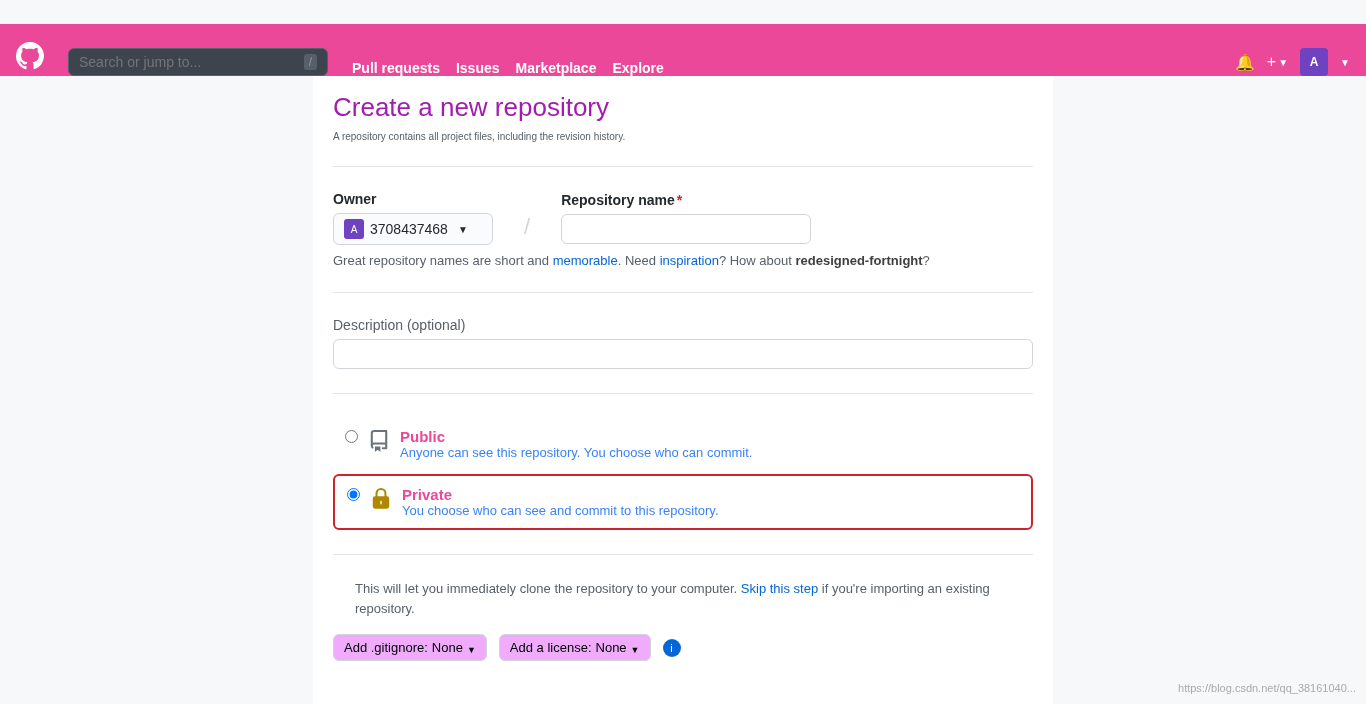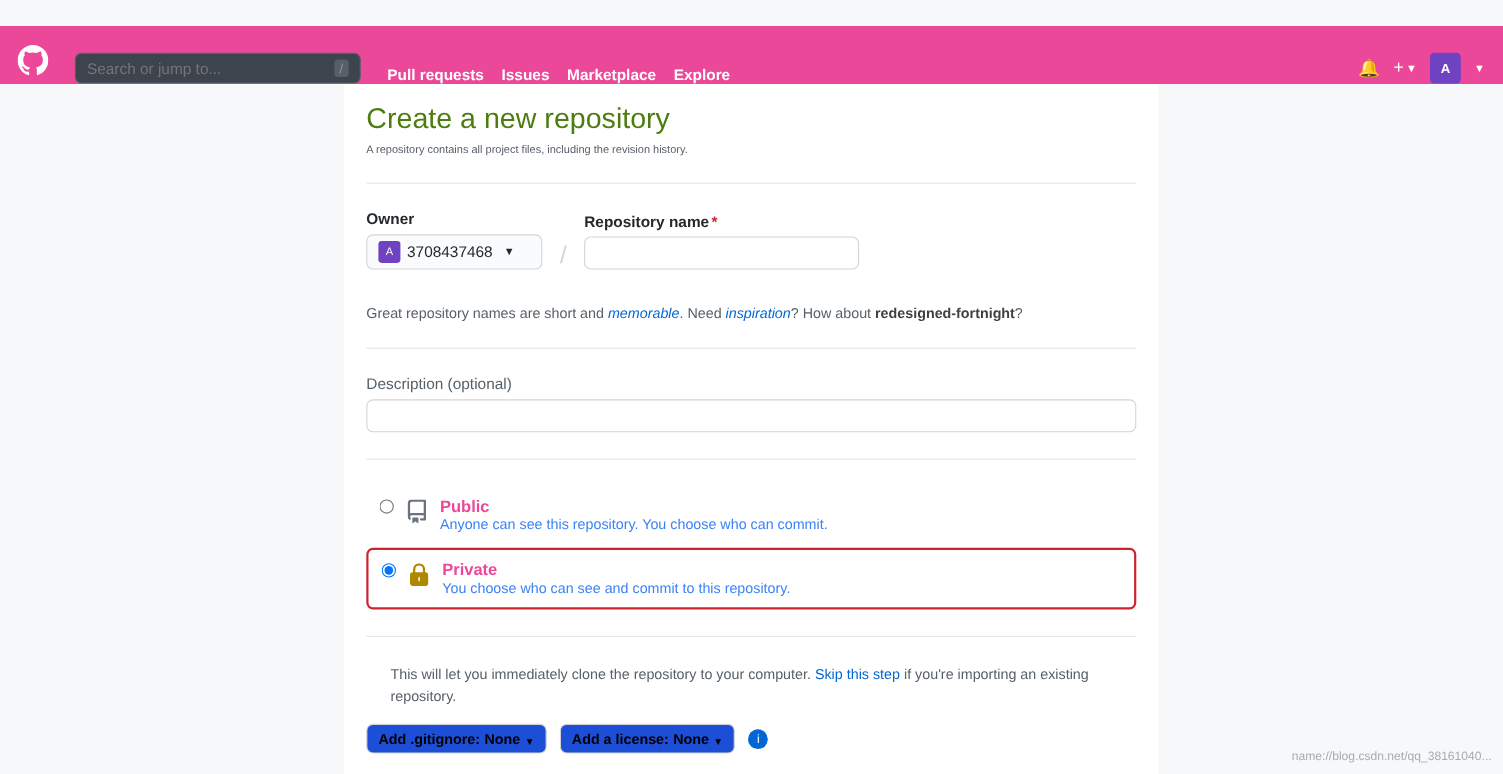--- a/index.html
+++ b/index.html
@@ -98,41 +98,41 @@
       margin-left: auto;
       margin-right: auto;
       padding: 40px 20px 60px;
       background: #fff;
       min-height: calc(100vh - 52px);
     }
 
     h1.page-title {
       font-size: 26px;
       font-weight: 300;
-      color: #4d7c0f;
+      color: #a21caf;
       margin-bottom: 8px;
     }
     .page-subtitle {
       font-size: 10px;
       color: #586069;
       margin-bottom: 24px;
     }
 
     .divider {
       border: none;
       border-top: 1px solid #e1e4e8;
       margin: 24px 0;
     }
 
     
     .form-row {
       display: flex;
-      gap: 16px;
-      align-items: flex-end;
-      margin-bottom: 32px;
+      gap: 31px;
+      align-items: center;
+      margin-bottom: 8px;
     }
     .form-group {
       display: flex;
       flex-direction: column;
       gap: 6px;
     }
     .form-group label {
       font-weight: 600;
       font-size: 14px;
     }
@@ -175,21 +175,21 @@
       font-size: 14px;
       width: 250px;
       outline: none;
     }
 
     .inspiration-text {
       font-size: 13px;
       color: #586069;
       margin-bottom: 20px;
     }
-    .inspiration-text a { color: #0366d6; text-decoration: none; font-style: italic; }
+    .inspiration-text a { color: #0366d6; text-decoration: none; }
     .inspiration-text strong { font-weight: 700; color: #404040; }
 
     .desc-label {
       font-weight: 600;
       font-size: 14px;
       margin-bottom: 6px;
     }
     .desc-label span {
       font-weight: 400;
       color: #586069;
@@ -260,28 +260,27 @@
     
     .dropdowns-row {
       display: flex;
       gap: 12px;
       margin-top: 16px;
       align-items: center;
     }
     .dropdown-btn {
       border: 1px solid #d1d5da;
       border-radius: 6px;
-      background: #1d4ed8;
+      background: #f0abfc;
       padding: 5px 10px;
       font-size: 13px;
       cursor: pointer;
       display: flex;
       align-items: flex-end;
       gap: 4px;
-      font-weight: bold;
     }
     .info-icon {
       width: 18px;
       height: 18px;
       border-radius: 50%;
       background: #0366d6;
       color: #fff;
       font-size: 11px;
       display: flex;
       align-items: center;
@@ -434,13 +433,13 @@
     <button class="dropdown-btn">
       <span>Add a license:</span>
       <span>None</span>
       <span style="font-size:9px;">▼</span>
     </button>
     <div class="info-icon">i</div>
   </div>
 
 </div>
 
-<div class="watermark">name://blog.csdn.net/qq_38161040...</div>
+<div class="watermark">https://blog.csdn.net/qq_38161040...</div>
 
 </body></html>

